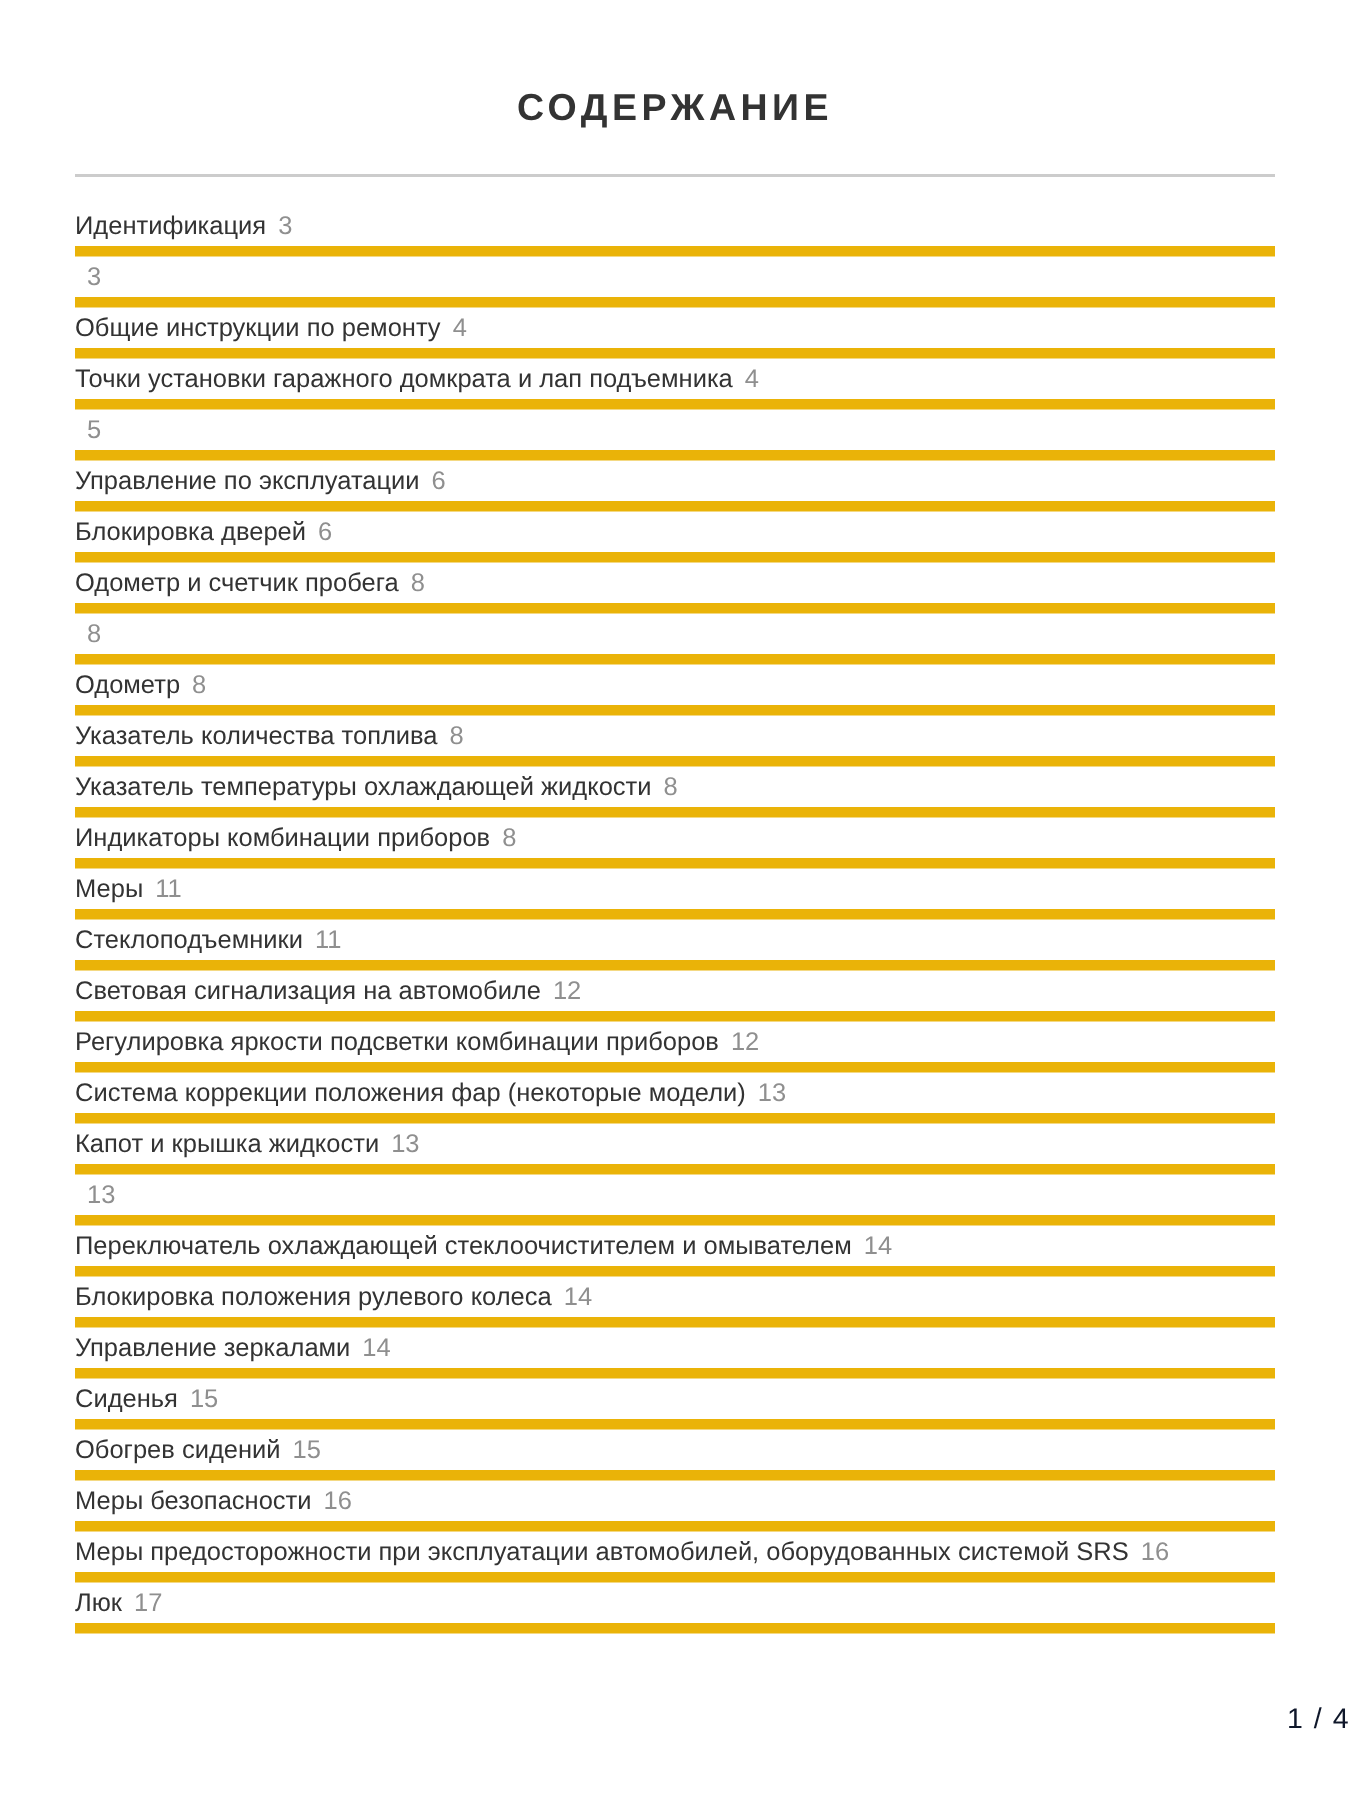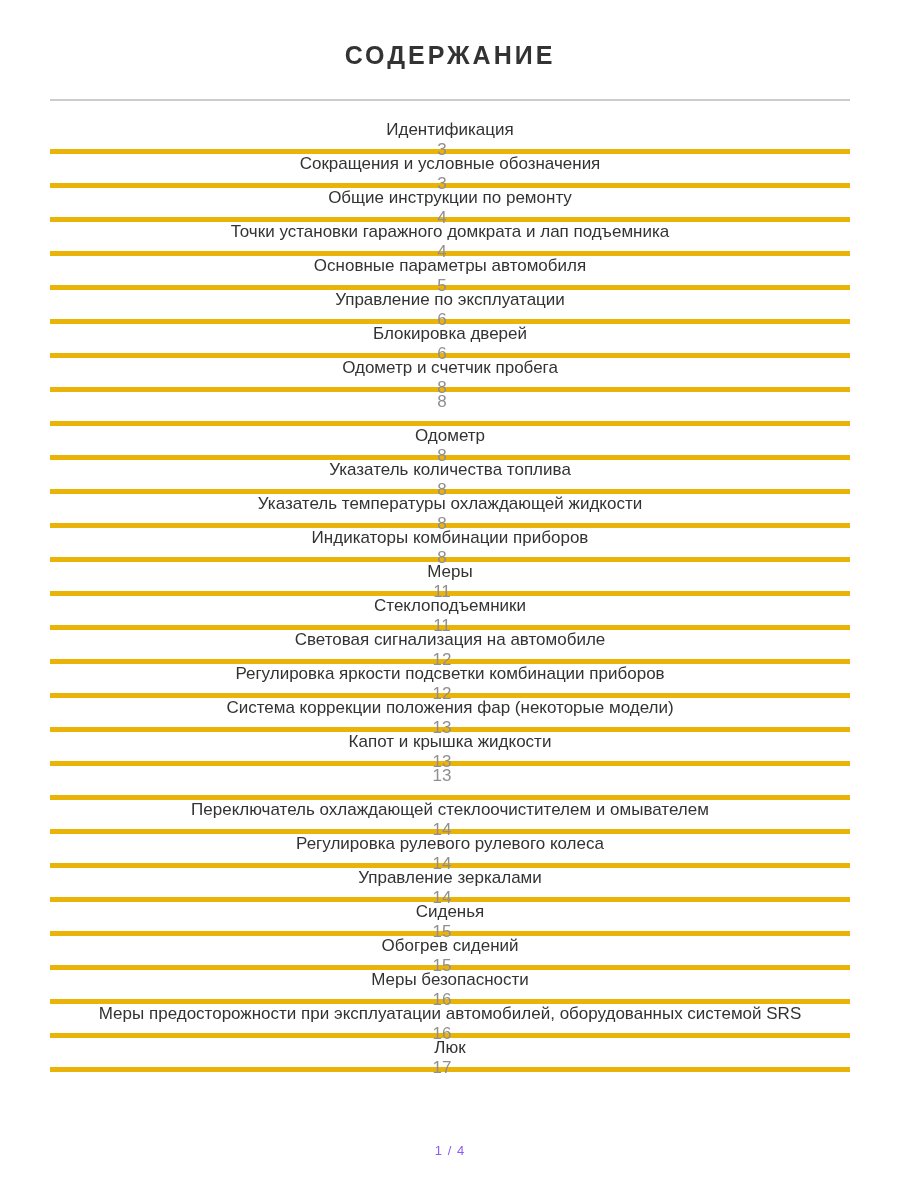--- a/index.html
+++ b/index.html
@@ -9,20 +9,21 @@
   }
   body {
     width: 900px;
     height: 1200px;
     position: relative;
     font-family: "Liberation Sans", sans-serif;
     overflow: hidden;
   }
   .content {
     padding: 0 50px;
+    margin-top: 17px;
   }
   .doc-title {
     margin: 0;
     padding-top: 40px;
     text-align: center;
     font-size: 25px;
     line-height: 30px;
     font-weight: 700;
     letter-spacing: 3px;
     color: #333333;
@@ -34,73 +35,69 @@
     border-top: 2px solid #cccccc;
   }
   .toc-list {
     margin-top: 19px;
   }
   .toc-row {
     box-sizing: border-box;
     height: 34px;
     display: flex;
     align-items: center;
-    justify-content: space-between;
-    border-bottom: 5px solid #eab308;
+    border-bottom: 7px solid #eab308;
     cursor: pointer;
-    flex-direction: column;
   }
   .toc-label {
     font-size: 17px;
     color: #333333;
     white-space: nowrap;
   }
   .toc-page {
     font-size: 17px;
     color: #8f8f8f;
     flex-shrink: 0;
     margin-left: 8px;
     padding-right: 24px;
   }
   .page-footer {
     position: absolute;
     bottom: 42px;
     left: 0;
     width: 100%;
-    text-align: center;
-    font-size: 13px;
-    color: #8b5cf6;
+    text-align: right;
+    font-size: 19px;
+    color: #0f172a;
     letter-spacing: 1px;
   }
 </style>
 </head>
 <body>
 
 <div class="content">
   <h1 class="doc-title">СОДЕРЖАНИЕ</h1>
   <div class="title-rule"></div>
   <div class="toc-list" id="toc-list">
       <div class="toc-row">
         <span class="toc-label">Идентификация</span>
         <span class="toc-page">3</span>
       </div>
       <div class="toc-row">
-        <span class="toc-label">Сокращения и условные обозначения</span>
         <span class="toc-page">3</span>
       </div>
       <div class="toc-row">
         <span class="toc-label">Общие инструкции по ремонту</span>
         <span class="toc-page">4</span>
       </div>
       <div class="toc-row">
         <span class="toc-label">Точки установки гаражного домкрата и лап подъемника</span>
         <span class="toc-page">4</span>
       </div>
       <div class="toc-row">
-        <span class="toc-label">Основные параметры автомобиля</span>
         <span class="toc-page">5</span>
       </div>
       <div class="toc-row">
         <span class="toc-label">Управление по эксплуатации</span>
         <span class="toc-page">6</span>
       </div>
       <div class="toc-row">
         <span class="toc-label">Блокировка дверей</span>
         <span class="toc-page">6</span>
       </div>
@@ -152,21 +149,21 @@
         <span class="toc-page">13</span>
       </div>
       <div class="toc-row">
         <span class="toc-page">13</span>
       </div>
       <div class="toc-row">
         <span class="toc-label">Переключатель охлаждающей стеклоочистителем и омывателем</span>
         <span class="toc-page">14</span>
       </div>
       <div class="toc-row">
-        <span class="toc-label">Регулировка рулевого рулевого колеса</span>
+        <span class="toc-label">Блокировка положения рулевого колеса</span>
         <span class="toc-page">14</span>
       </div>
       <div class="toc-row">
         <span class="toc-label">Управление зеркалами</span>
         <span class="toc-page">14</span>
       </div>
       <div class="toc-row">
         <span class="toc-label">Сиденья</span>
         <span class="toc-page">15</span>
       </div>

